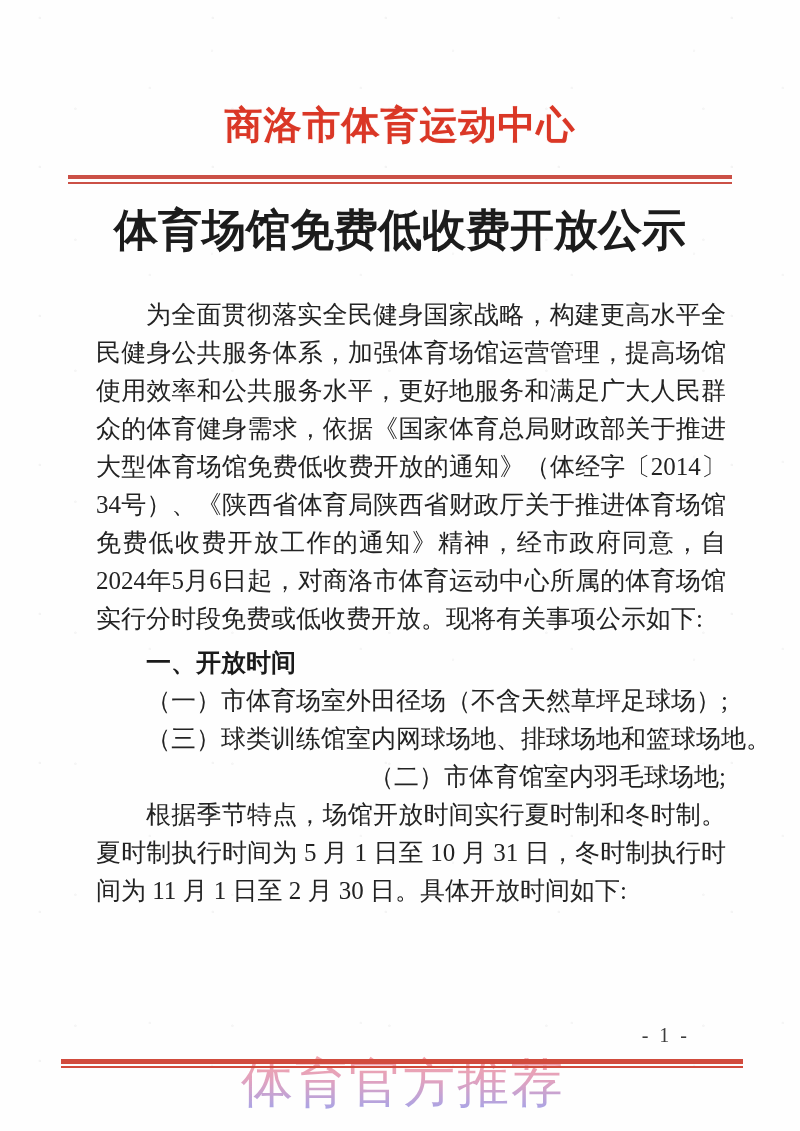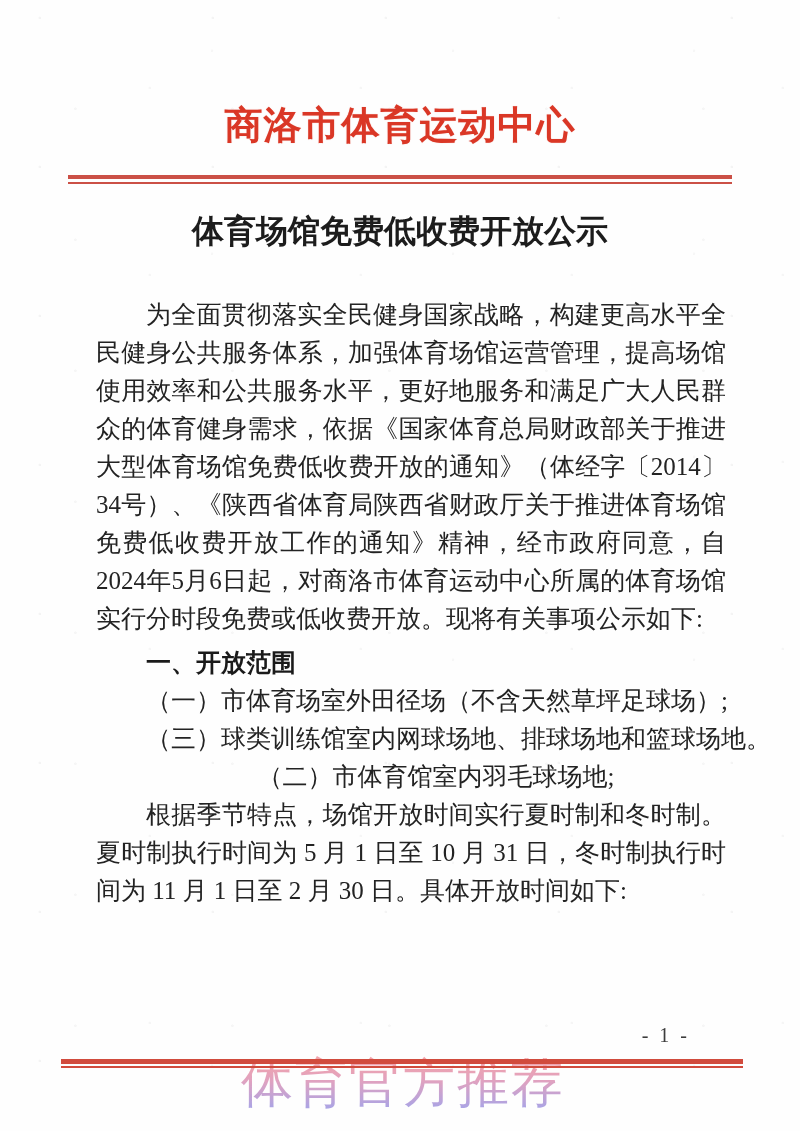--- a/index.html
+++ b/index.html
@@ -46,21 +46,21 @@
     border-top: 4px solid #cb5046;
     border-bottom: 2px solid #cb5046;
   }
 
   .doc-title {
     position: absolute;
     top: 208px;
     left: 0;
     width: 100%;
     text-align: center;
-    font-size: 32px;
+    font-size: 44px;
     line-height: 46px;
     font-weight: bold;
     color: #1c1c1c;
   }
 
   .doc-body {
     position: absolute;
     top: 296px;
     left: 88px;
     width: 630px;
@@ -73,21 +73,21 @@
   .doc-body p {
     margin: 0;
     text-indent: 2em;
   }
   .doc-body .heading {
     font-weight: bold;
     color: #1a1a1a;
   }
   .doc-body .heading-1 { margin-top: 6px; }
   .doc-body .heading-2 { margin-top: 4px; }
-  .doc-body .list-item { white-space: nowrap; text-align: center; }
+  .doc-body .list-item { white-space: nowrap; text-align: right; }
 
   .page-number {
     position: absolute;
     top: 1022px;
     right: 110px;
     font-size: 20px;
     line-height: 26px;
     letter-spacing: 3px;
     color: #3c3c3c;
   }
@@ -128,21 +128,21 @@
 
   <div class="letterhead">商洛市体育运动中心</div>
 
   <div class="rule-top"></div>
 
   <div class="doc-title">体育场馆免费低收费开放公示</div>
 
   <div class="doc-body">
     <p>为全面贯彻落实全民健身国家战略，构建更高水平全民健身公共服务体系，加强体育场馆运营管理，提高场馆使用效率和公共服务水平，更好地服务和满足广大人民群众的体育健身需求，依据《国家体育总局财政部关于推进大型体育场馆免费低收费开放的通知》（体经字〔2014〕34号）、《陕西省体育局陕西省财政厅关于推进体育场馆免费低收费开放工作的通知》精神，经市政府同意，自2024年5月6日起，对商洛市体育运动中心所属的体育场馆实行分时段免费或低收费开放。现将有关事项公示如下:</p>
 
-    <p class="heading heading-1">一、开放范围</p>
+    <p class="heading heading-1">一、开放时间</p>
 
     <p class="list-item">（一）市体育场室外田径场（不含天然草坪足球场）;</p>
 
     <p class="list-item">（三）球类训练馆室内网球场地、排球场地和篮球场地。</p>
 
     <p class="list-item">（二）市体育馆室内羽毛球场地;</p>
 
 
     <p>根据季节特点，场馆开放时间实行夏时制和冬时制。夏时制执行时间为 5 月 1 日至 10 月 31 日，冬时制执行时间为 11 月 1 日至 2 月 30 日。具体开放时间如下:</p>
   </div>

